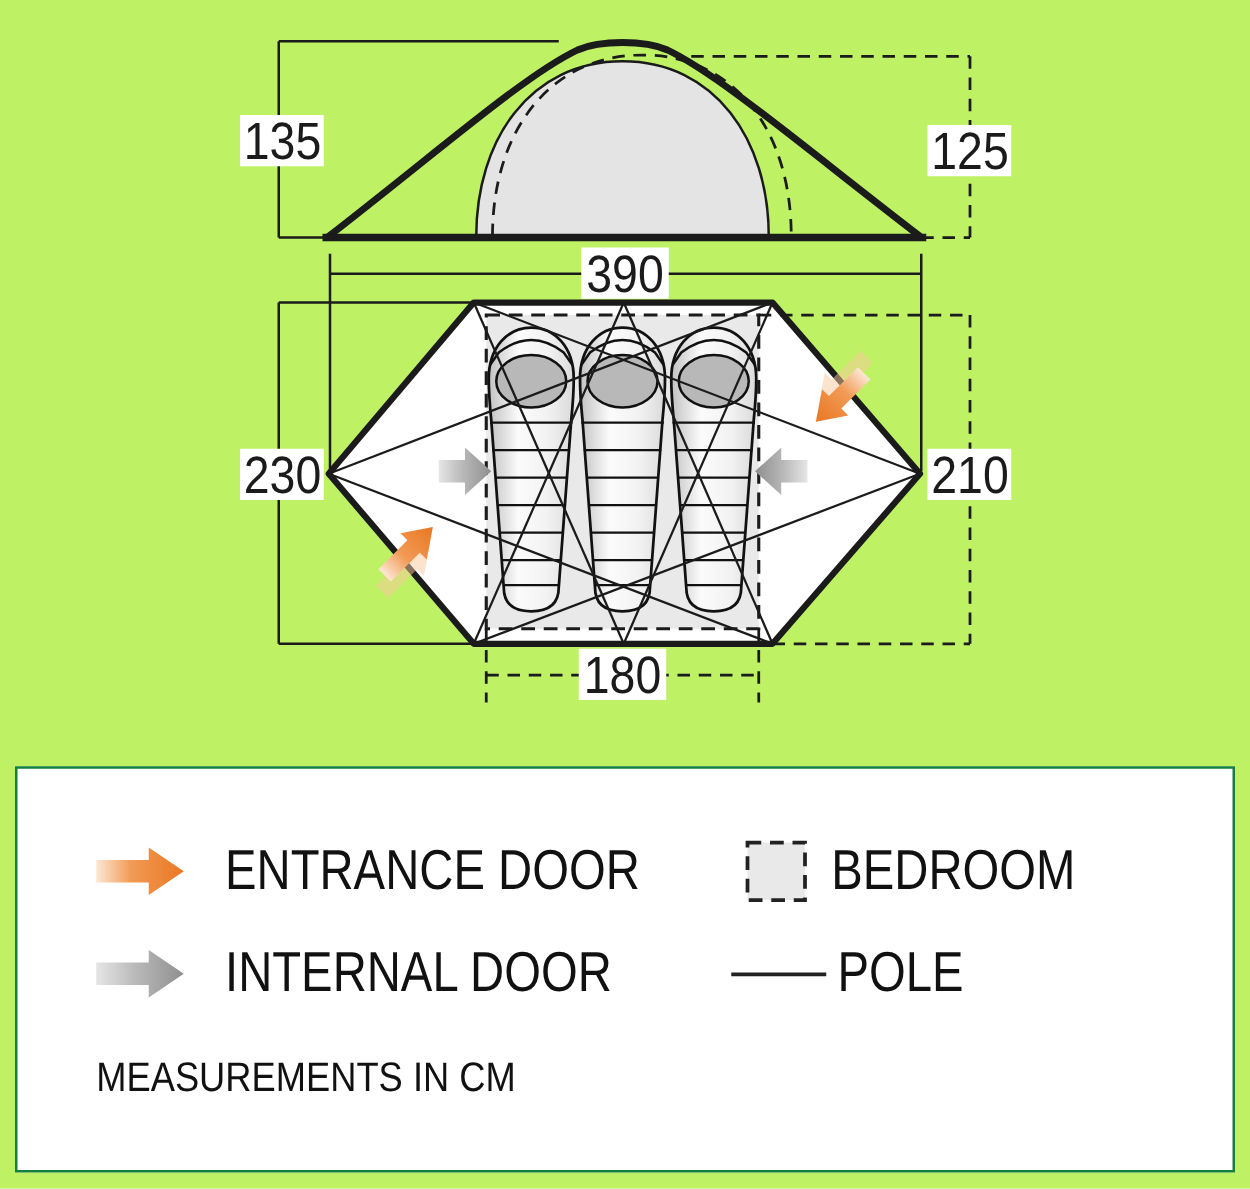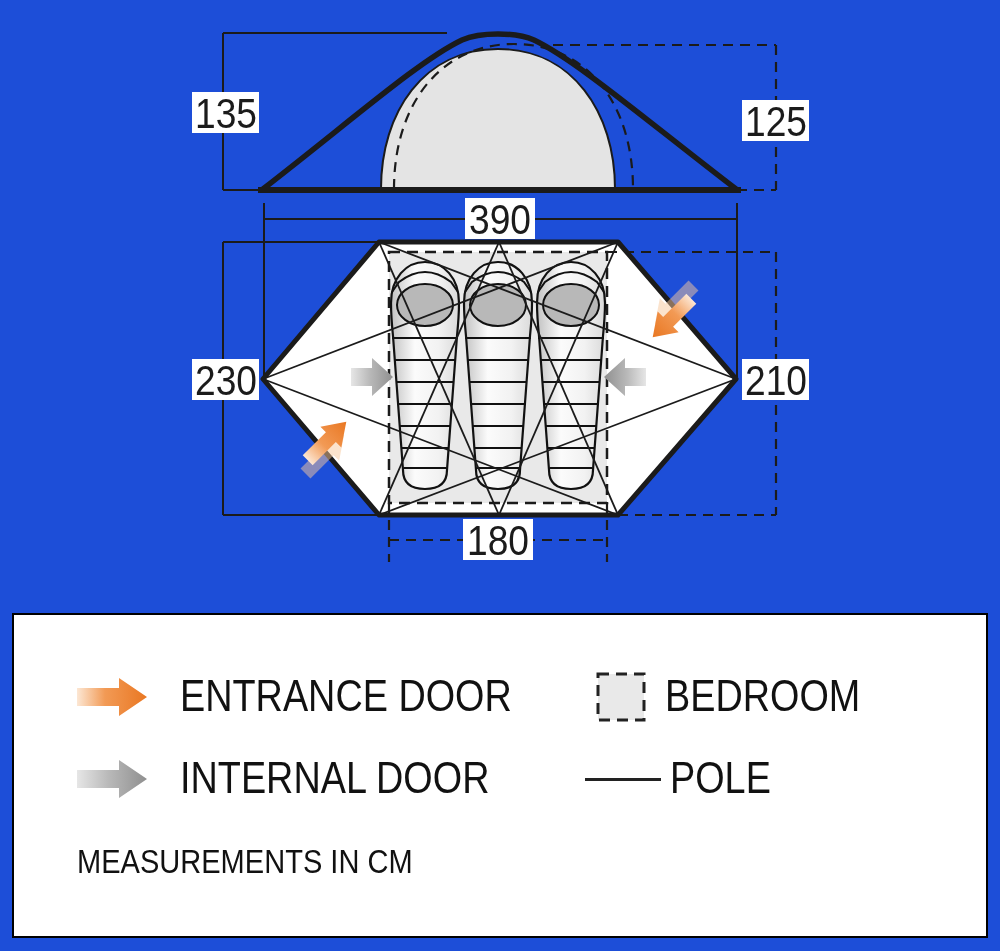--- a/index.html
+++ b/index.html
@@ -1,22 +1,22 @@
 <!DOCTYPE html>
 <html><head>
 <meta charset="utf-8">
 <style>
   html,body{margin:0;padding:0;background:#fff;}
-  .stage{position:relative;width:1000px;height:951px;background:#1d4ed8;overflow:hidden;
+  .stage{position:relative;width:1000px;height:951px;background:#bef264;overflow:hidden;
          font-family:"Liberation Sans", sans-serif;text-align:center;}
   .diagram-svg{position:absolute;left:0;top:0;}
   .dim-text{font-family:"Liberation Sans", sans-serif;font-size:42px;fill:#1b1b1b;}
   
   .legend{position:absolute;left:12px;top:613px;width:972px;height:321px;
-          border:2px solid #000000;background:#fff;}
+          border:2px solid #15803d;background:#fff;}
   .legend-label{position:absolute;font-size:45px;color:#111;white-space:nowrap;
                 transform:scaleX(0.84);transform-origin:0 50%;letter-spacing:0px;}
   .legend-note{position:absolute;font-size:33px;color:#111;white-space:nowrap;
                transform:scaleX(0.88);transform-origin:0 50%;}
   .legend-icon{position:absolute;}
   .pole-line{position:absolute;background:#222;height:3px;width:76px;}
 </style>
 </head>
 <body>
 

